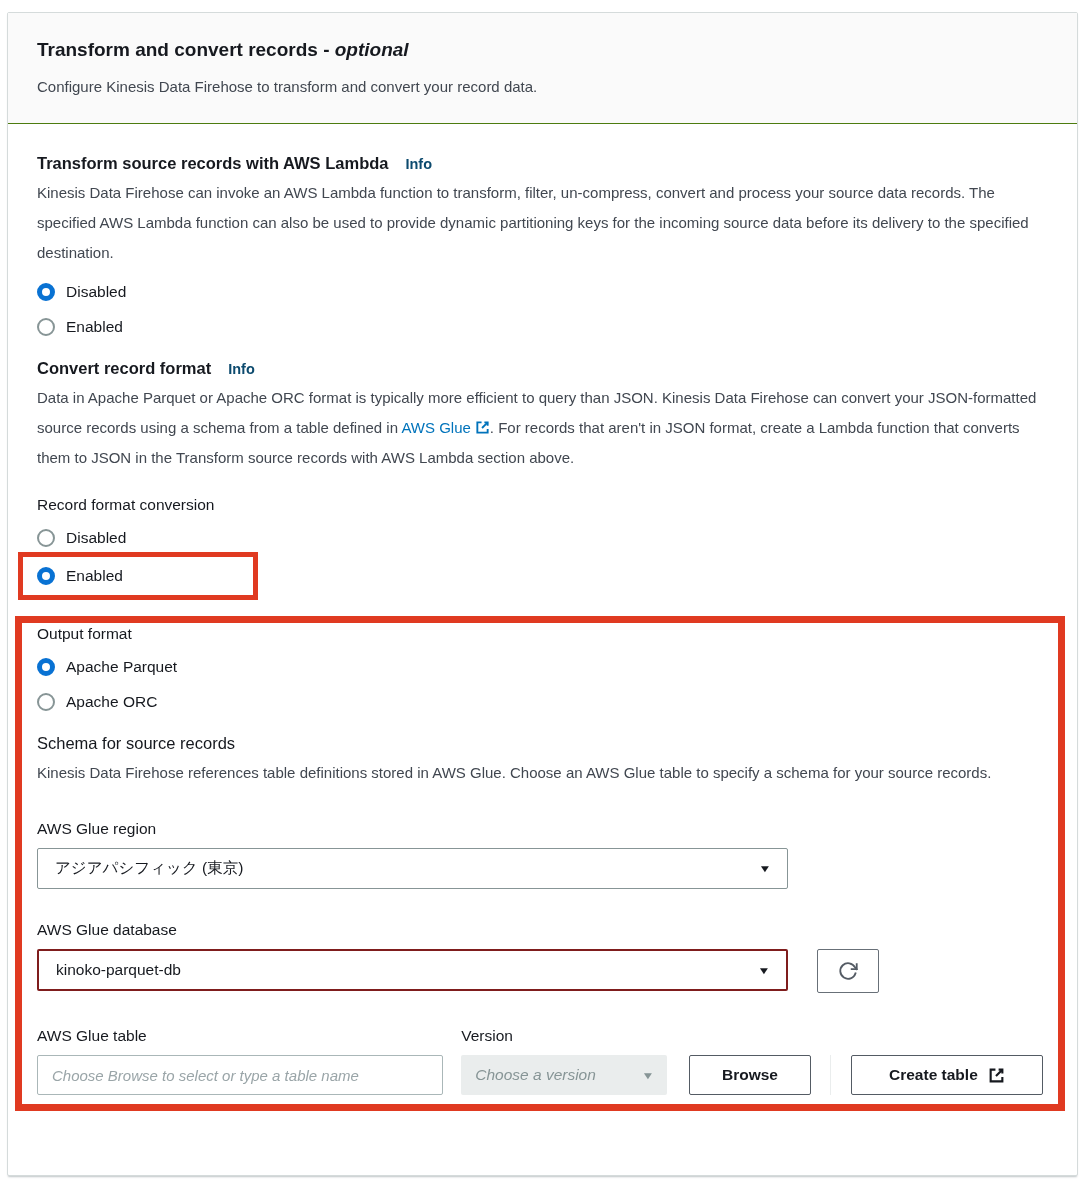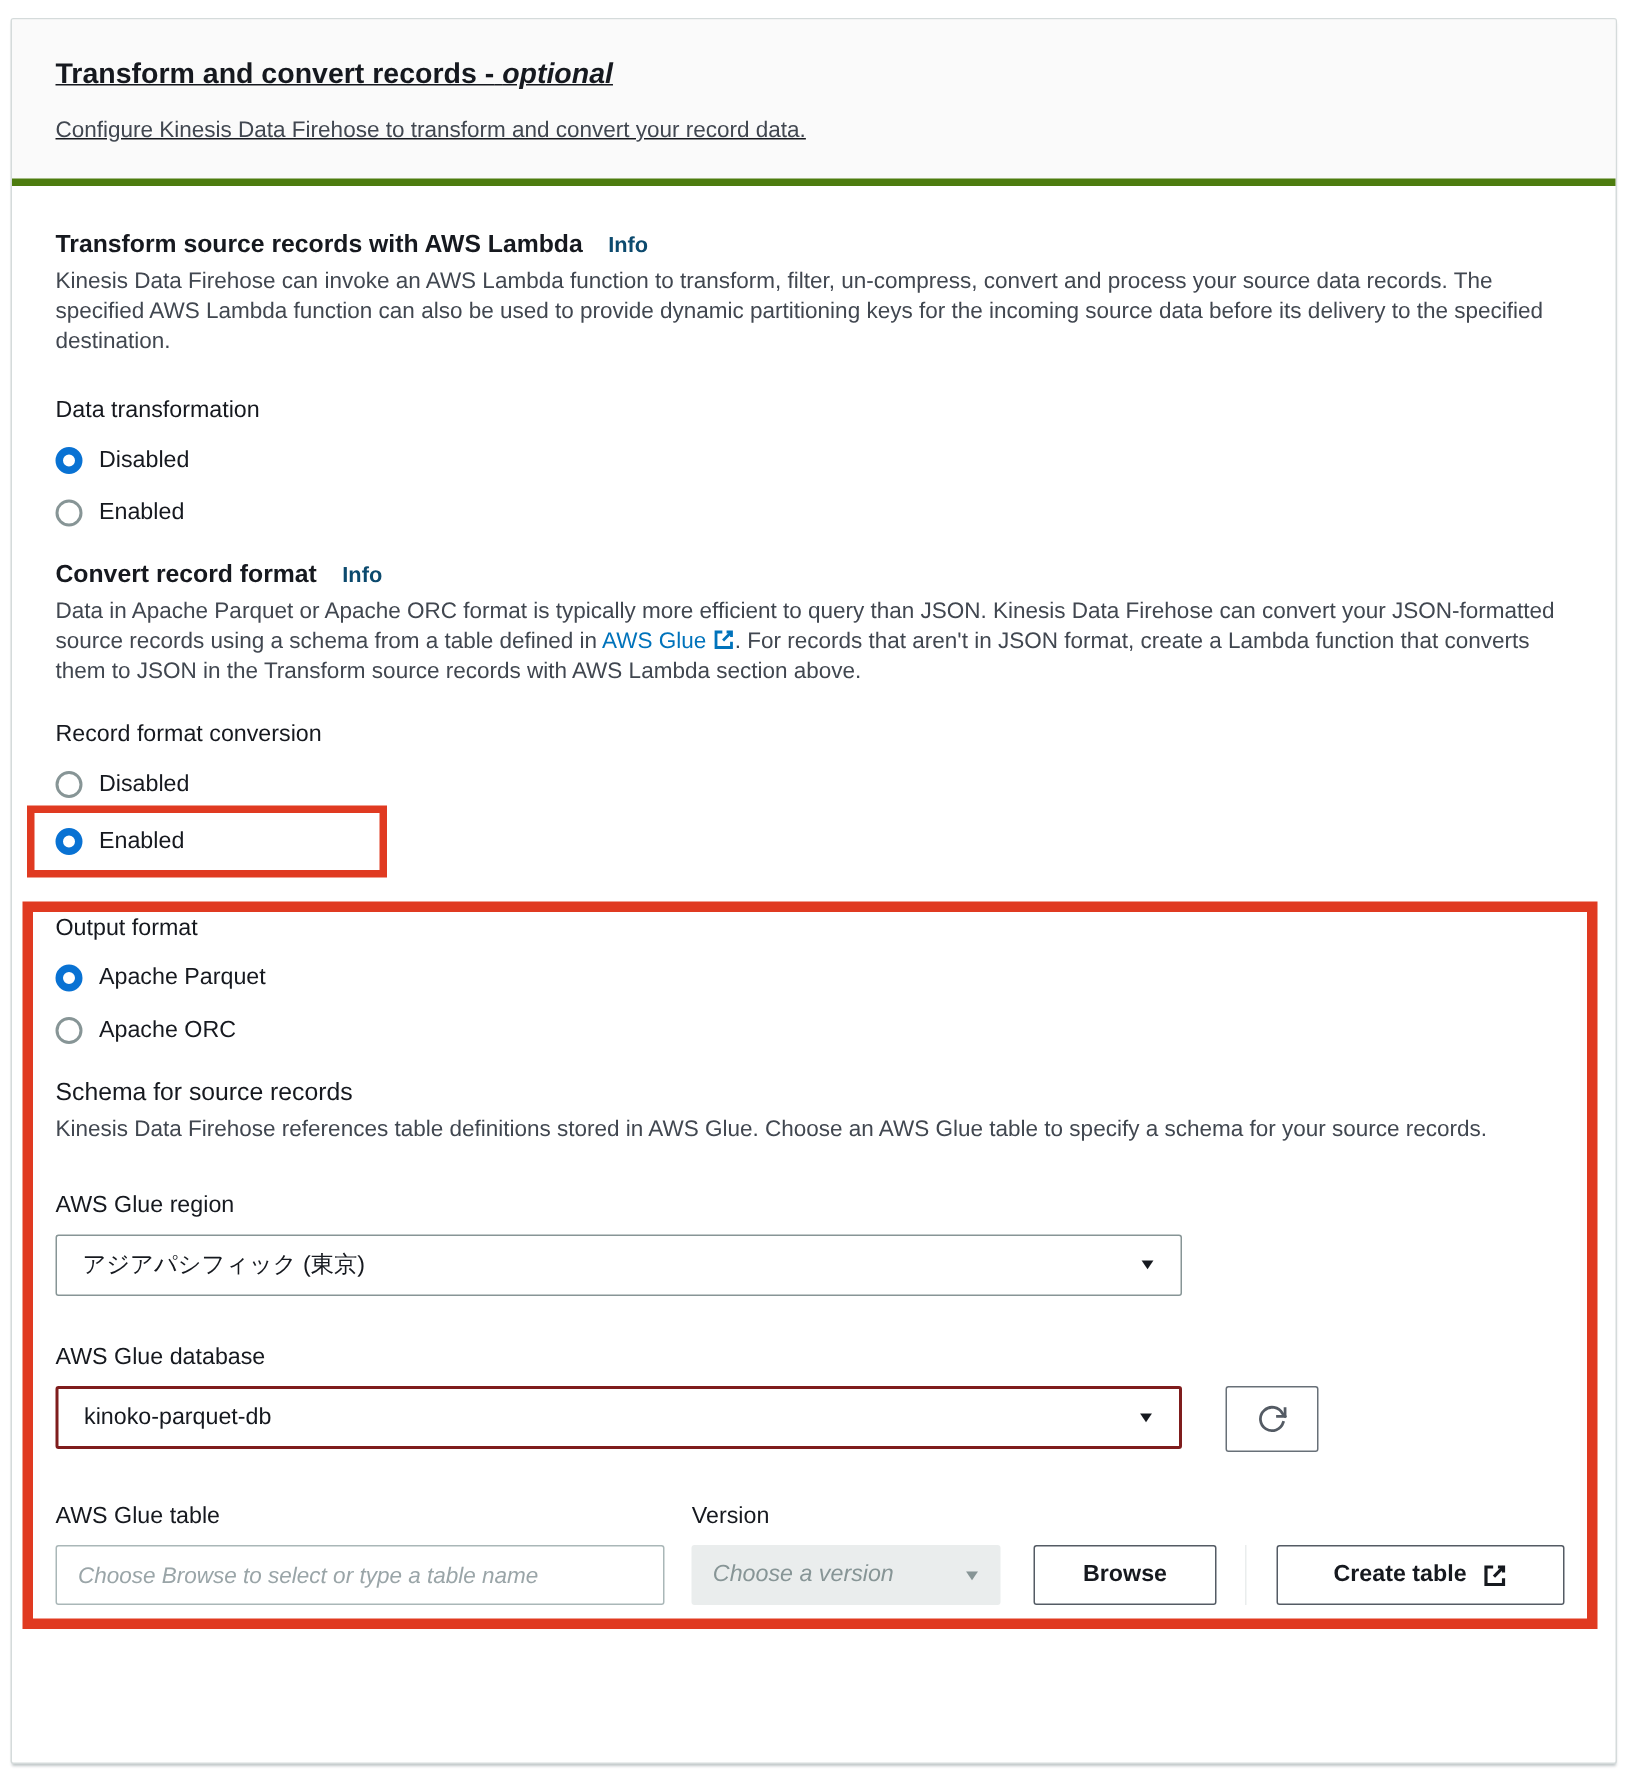--- a/index.html
+++ b/index.html
@@ -2,32 +2,32 @@
 <html><head>
 <meta charset="utf-8">
 <style>
   html,body { margin:0; padding:0; background:#ffffff; }
   body { font-family:"Liberation Sans", sans-serif; color:#16191f; -webkit-font-smoothing:antialiased; }
   .page { position:relative; width:1086px; height:1184px; background:#ffffff; overflow:hidden; }
 
   .panel { position:absolute; left:7px; top:12px; width:1071px; height:1164px; box-sizing:border-box;
            background:#ffffff; border:1px solid #d5dbdb; border-radius:2px;
            box-shadow:0 2px 2px -1px rgba(0,28,36,.25); }
-  .panel-header { background:#fafafa; border-bottom:5px solid #4d7c0f; height:111px; box-sizing:border-box;
-                  padding:26px 40px 0 29px;text-decoration:underline; }
+  .panel-header { background:#fafafa; border-bottom:1px solid #4d7c0f; height:111px; box-sizing:border-box;
+                  padding:26px 40px 0 29px; }
   .panel-title { margin:0; font-size:19px; font-weight:700; color:#16191f; }
   .panel-title em { font-style:italic; }
   .panel-subtitle { margin:17px 0 0; font-size:15px; color:#414750; }
   .panel-body { padding:0 31px 0 29px; }
 
   .section-head { display:flex; align-items:baseline; gap:17px; margin-top:30px; }
   .section-head.sec2 { margin-top:20px; }
   .section-head h2 { margin:0; font-size:16.5px; font-weight:700; color:#16191f; }
   .info-link { font-size:14.5px; font-weight:700; color:#0c4a6e; text-decoration:none; cursor:pointer; }
-  .desc { margin:5px 0 0; font-size:15px; line-height:20px; color:#414750; max-width:1007px; }
+  .desc { margin:5px 0 0; font-size:15px; line-height:30px; color:#414750; max-width:1007px; }
   .text-link { color:#0073bb; text-decoration:none; cursor:pointer; white-space:nowrap; }
   .ext-icon { vertical-align:-2px; margin-left:4px; }
 
   .field-label { margin-top:23px; font-size:15.5px; color:#16191f; }
   .field-label.first { margin-top:27px; }
   .radio-group { margin-top:12px; }
   .radio-row { display:flex; align-items:center; gap:11px; height:24px; margin-bottom:11px; cursor:pointer; width:max-content; }
   .radio { width:18px; height:18px; border-radius:50%; box-sizing:border-box; background:#fff; flex:none; }
   .radio.off { border:2px solid #879596; }
   .radio.on  { border:5.5px solid #0972d3; }
@@ -83,21 +83,20 @@
     </header>
 
     <div class="panel-body">
 
       <div class="section-head">
         <h2>Transform source records with AWS Lambda</h2>
         <a class="info-link">Info</a>
       </div>
       <p class="desc">Kinesis Data Firehose can invoke an AWS Lambda function to transform, filter, un-compress, convert and process your source data records. The specified AWS Lambda function can also be used to provide dynamic partitioning keys for the incoming source data before its delivery to the specified destination.</p>
 
-      <div class="field-label first">Data transformation</div>
       <div class="radio-group">
         <div class="radio-row">
           <span class="radio on"></span>
           <span class="radio-label">Disabled</span>
         </div>
         <div class="radio-row">
           <span class="radio off"></span>
           <span class="radio-label">Enabled</span>
         </div>
       </div>

